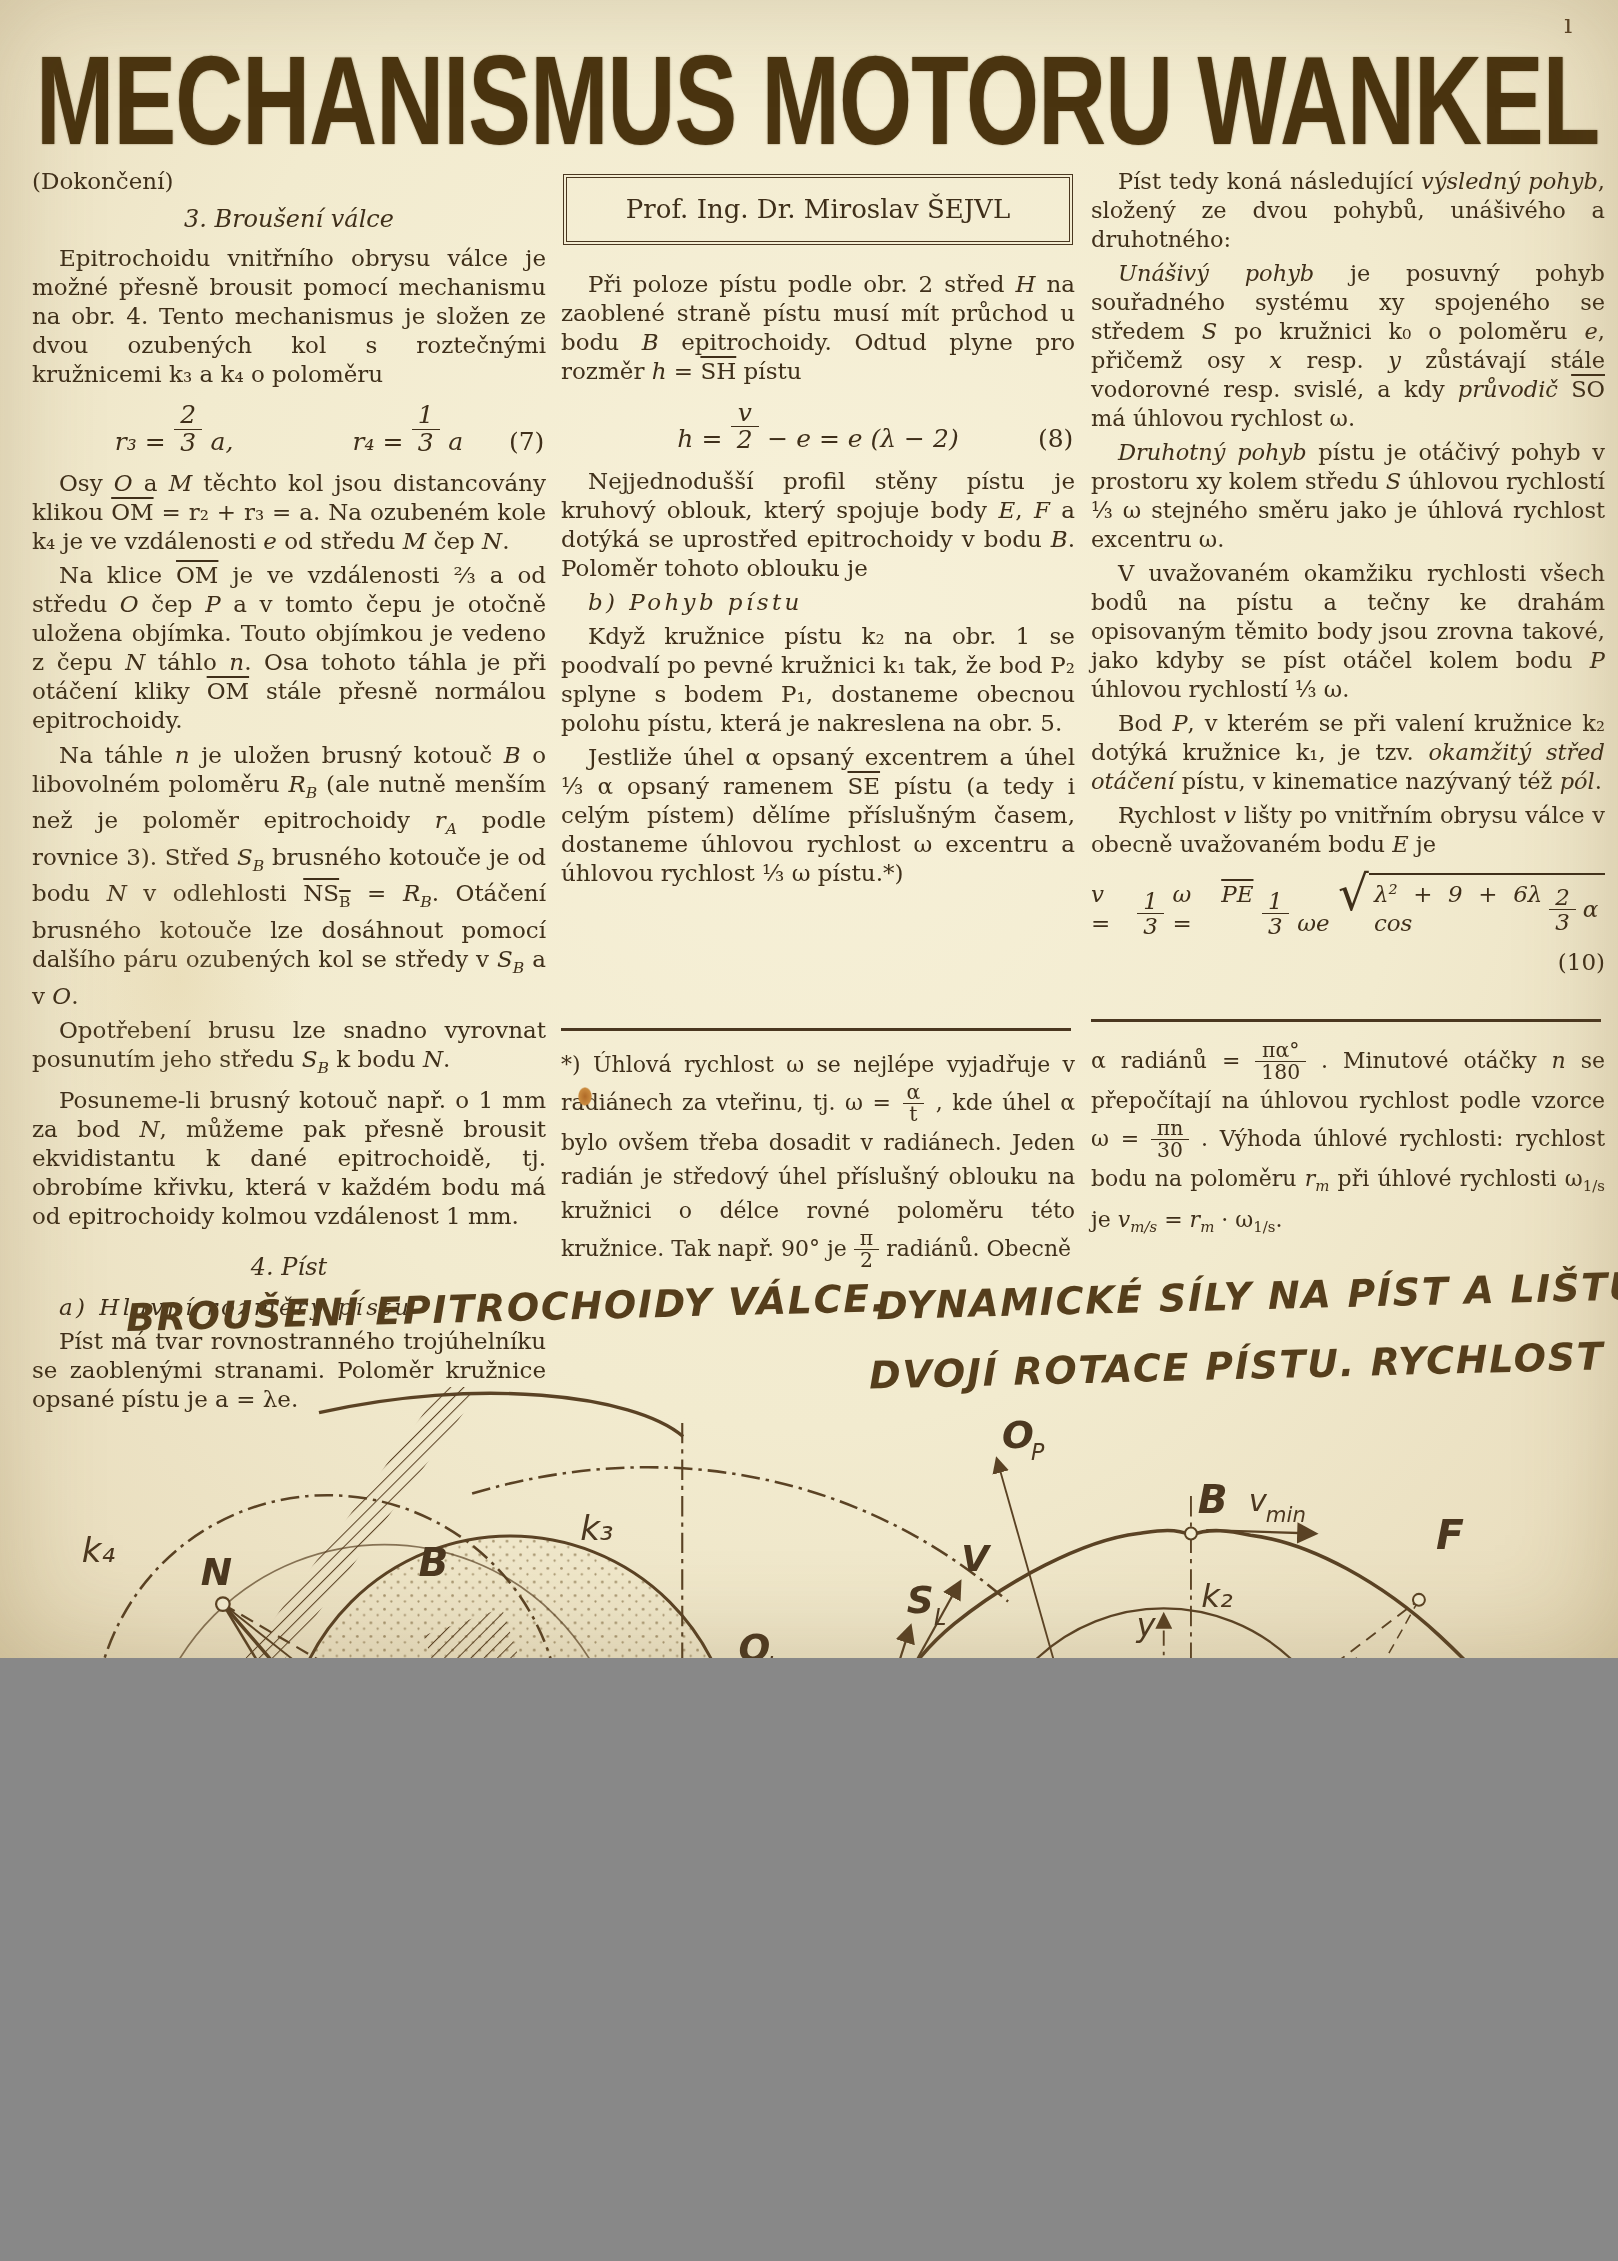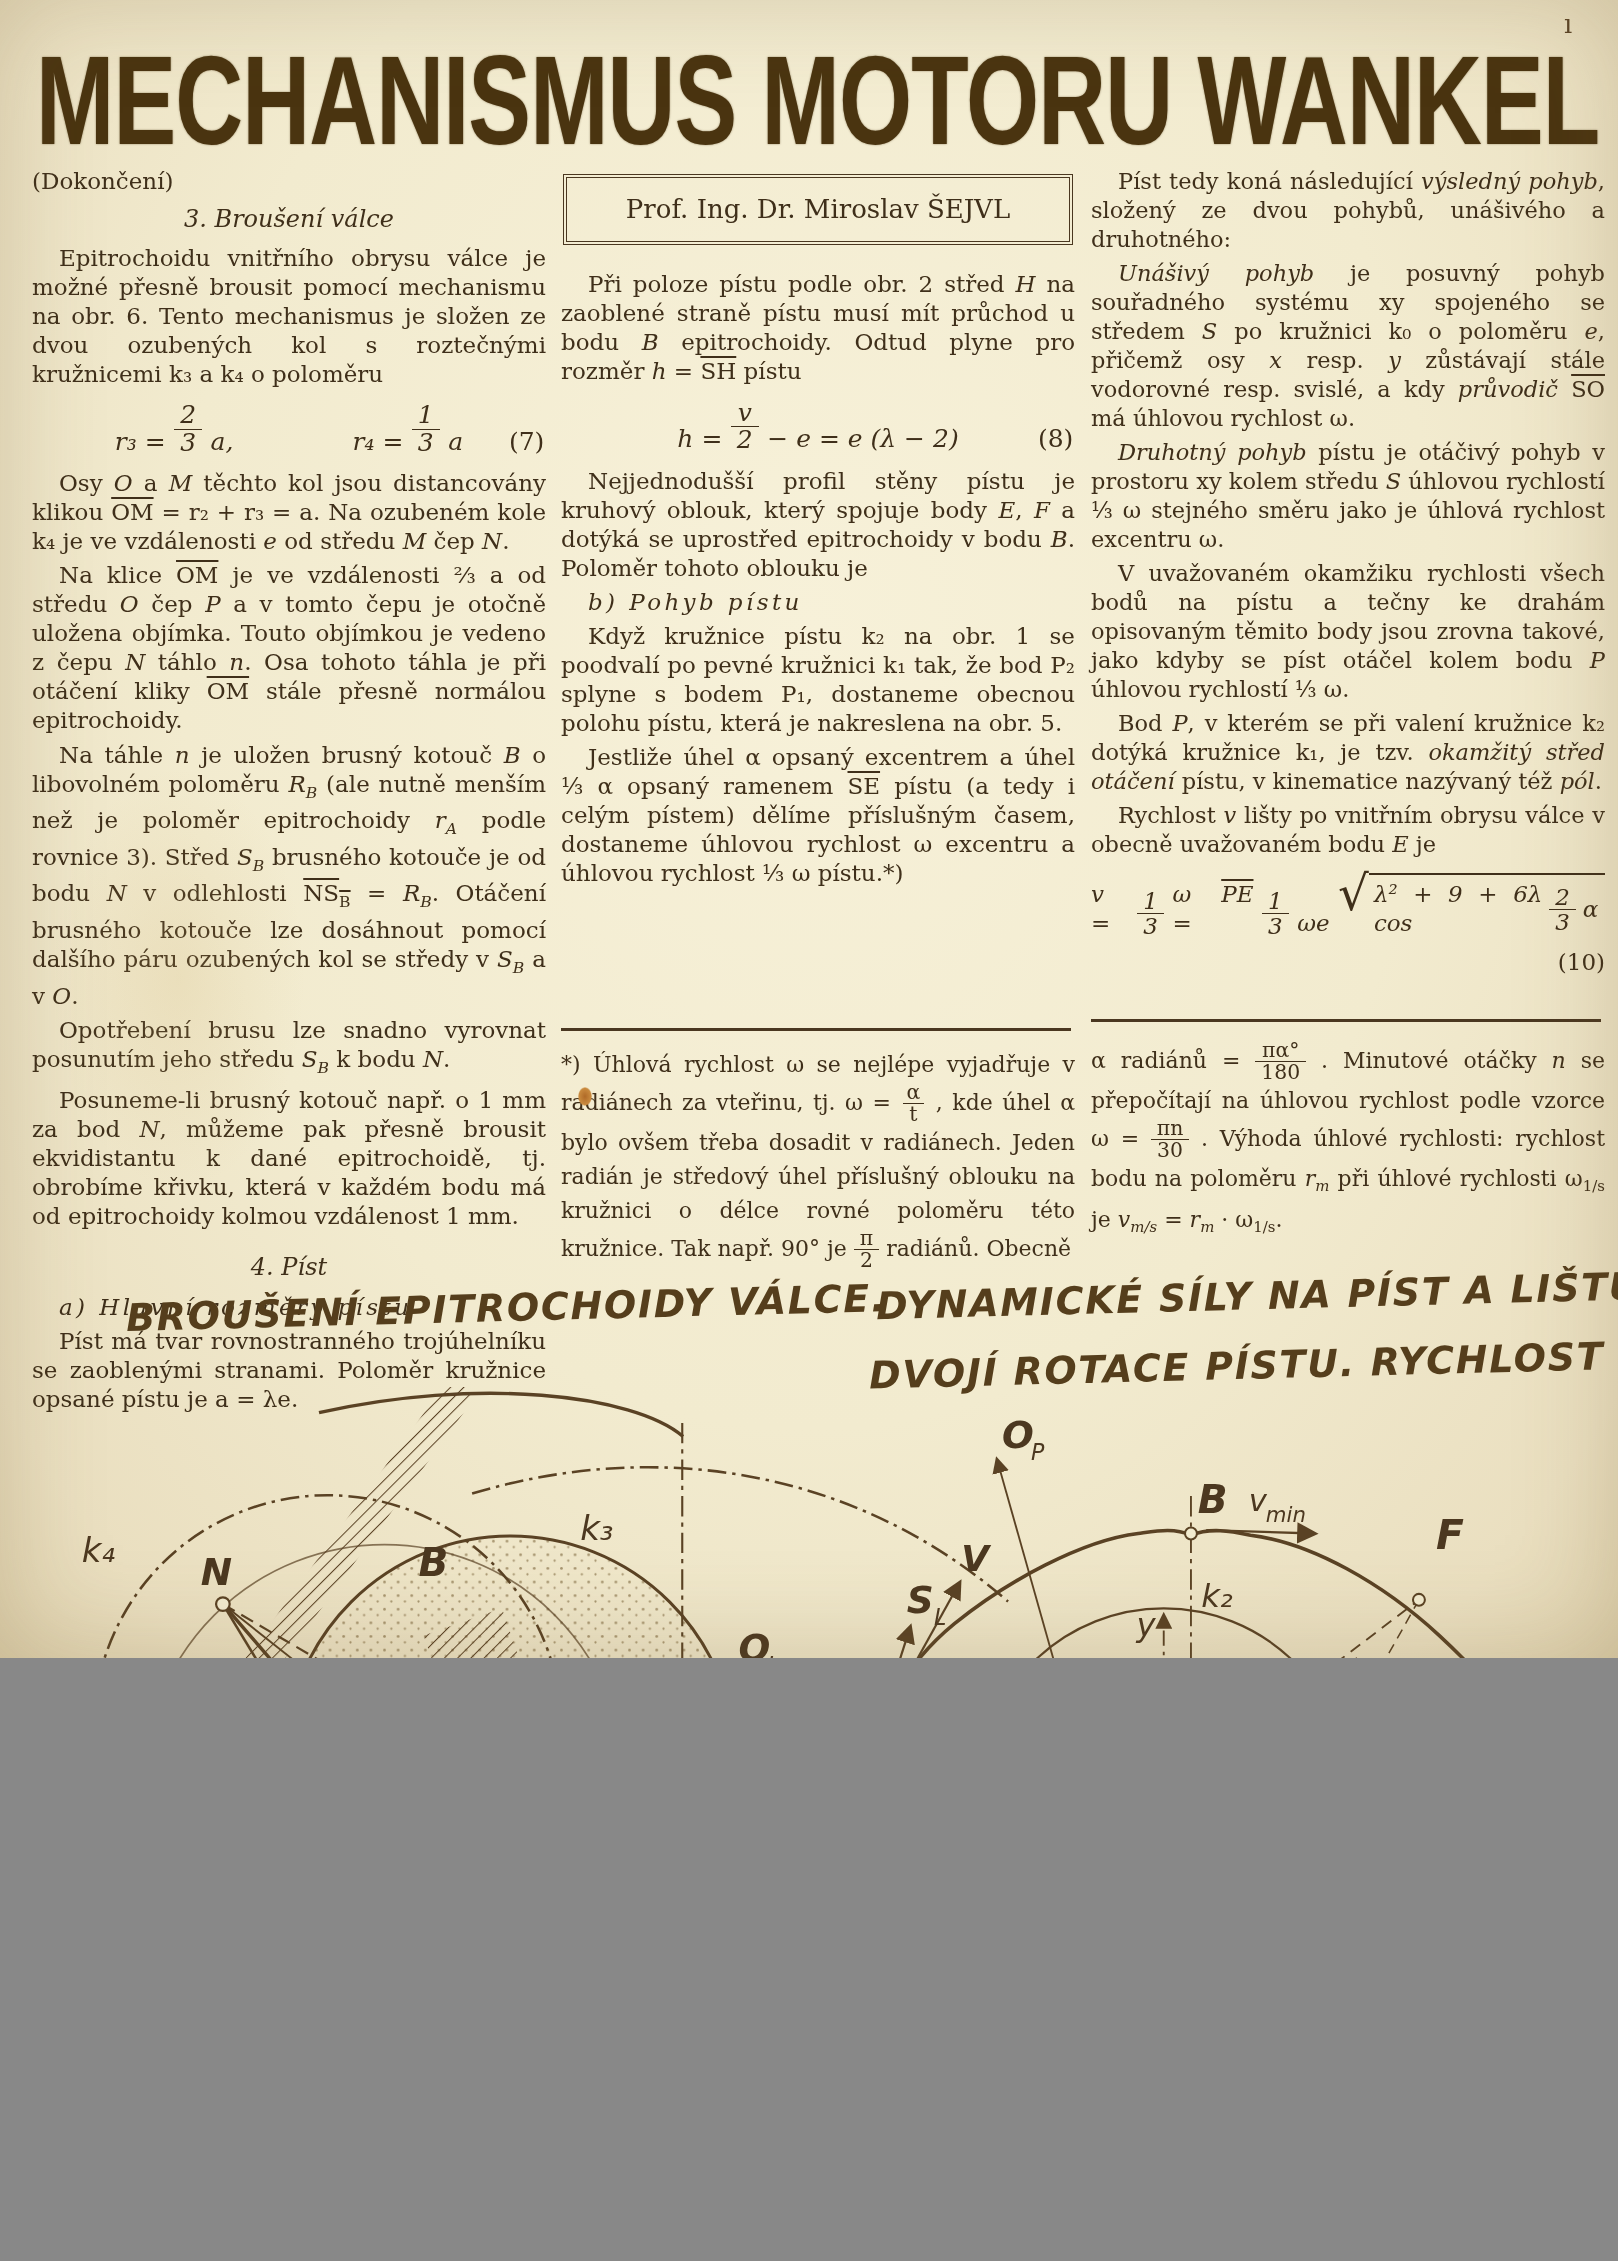--- a/index.html
+++ b/index.html
@@ -67,21 +67,21 @@
 <body>
 
 <div class="page">
 
   <div class="title">MECHANISMUS MOTORU WANKEL</div>
   <div class="corner-mark">ı</div>
 
   <div class="col" style="left:32px;">
     <p class="noind">(Dokončení)</p>
     <div class="h-center">3. Broušení válce</div>
-    <p>Epitrochoidu vnitřního obrysu válce je možné přesně brousit pomocí mechanismu na obr. 6. Tento mechanismus je složen ze dvou ozubených kol s roztečnými kružnicemi k₃ a k₄ o poloměru</p>
+    <p>Epitrochoidu vnitřního obrysu válce je možné přesně brousit pomocí mechanismu na obr. 4. Tento mechanismus je složen ze dvou ozubených kol s roztečnými kružnicemi k₃ a k₄ o poloměru</p>
     <div class="eq">
       <span>r₃ =</span>
       <span class="frac">
           <span class="n">2</span>
           <span class="d">3</span>
         </span>
       <span>a,</span>
       <span class="gap26"></span>
       <span>r₄ =</span>
       <span class="frac">

